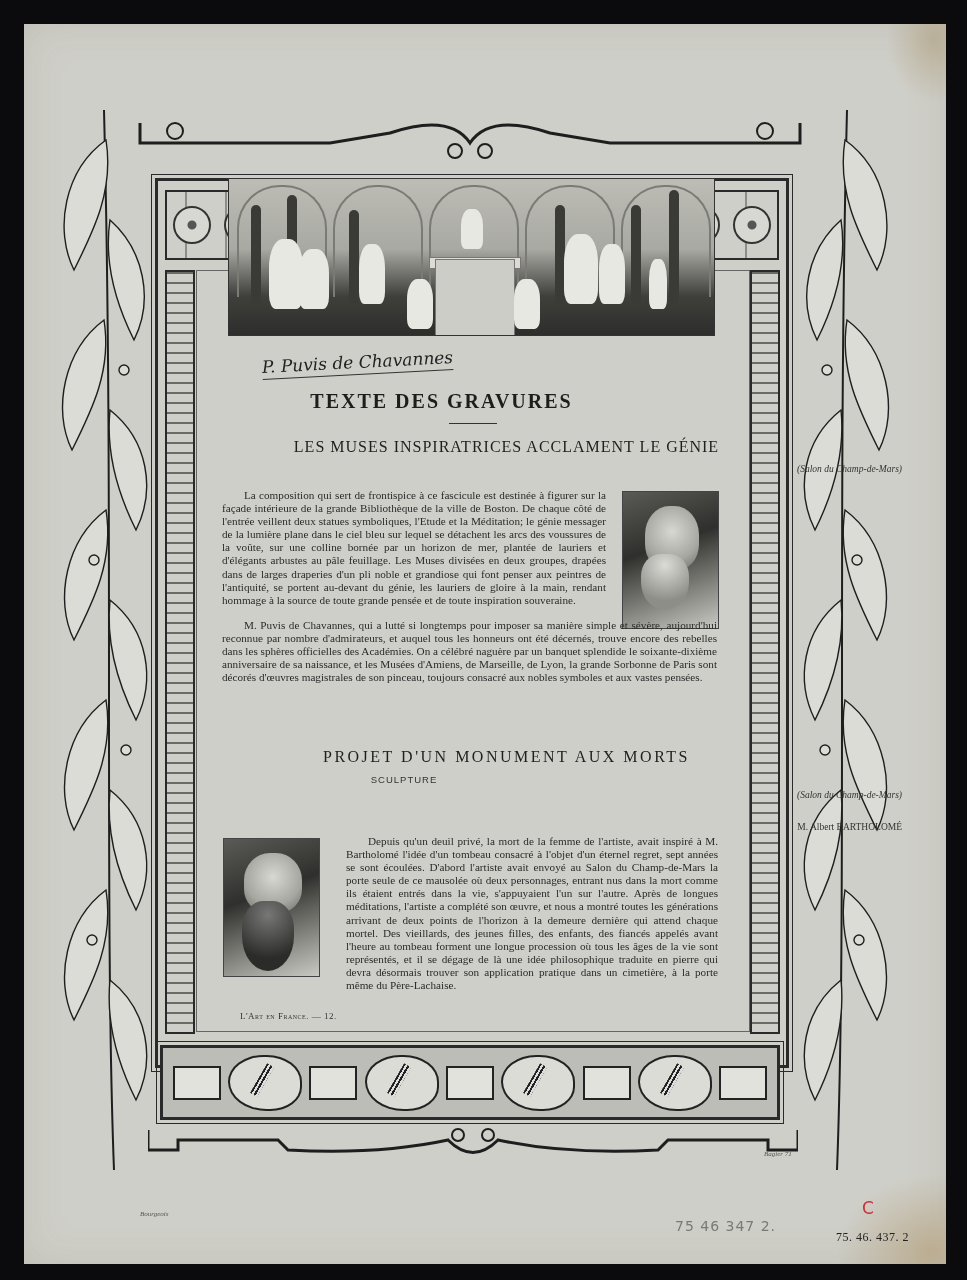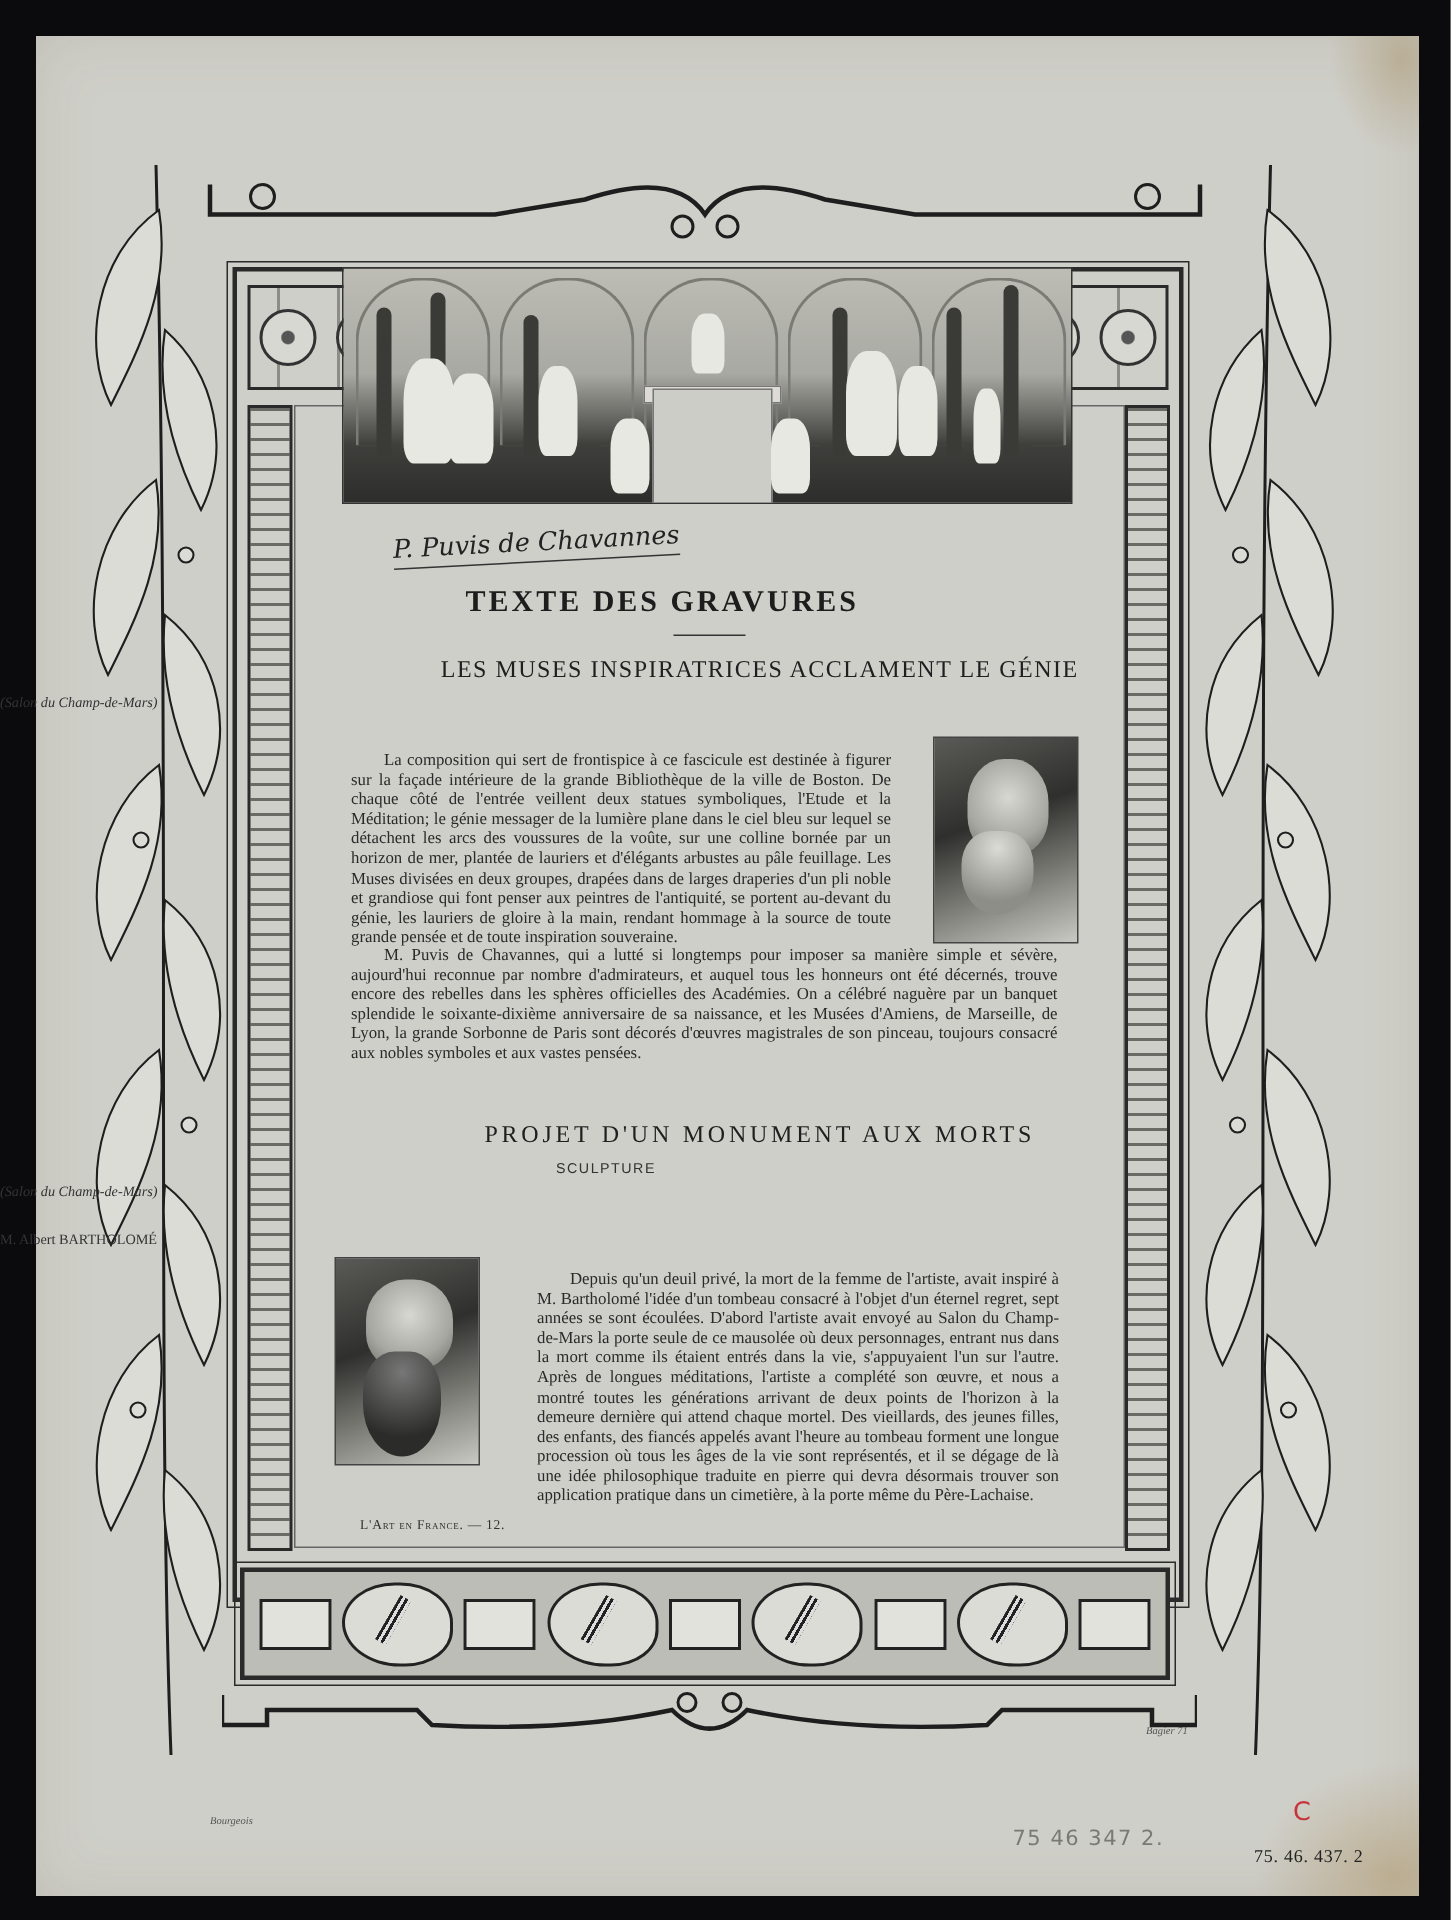--- a/index.html
+++ b/index.html
@@ -41,24 +41,24 @@
   .arch{position:absolute;top:6px;width:86px;height:110px;border:2px solid #7b7b76;border-bottom:none;border-radius:43px 43px 0 0;}
   .tree{position:absolute;bottom:30px;width:10px;background:#3a3a37;border-radius:5px;}
   .figure{position:absolute;background:#e8e8e2;border-radius:40% 40% 20% 20%;}
   .pedestal{position:absolute;left:206px;top:80px;width:78px;height:76px;background:#cdcdc7;border:1px solid #777;}
   .pedestal-top{position:absolute;left:200px;top:78px;width:90px;height:10px;background:#dedbd6;border:1px solid #777;}
 
   .autograph{position:absolute;left:262px;top:352px;font-family:"DejaVu Serif",serif;font-style:italic;font-size:17px;color:#222;transform:rotate(-3deg);border-bottom:1px solid #333;padding-bottom:2px;}
   .main-title{position:absolute;left:0;width:883px;top:390px;text-align:center;font-size:20px;letter-spacing:2px;color:#1d1d1d;font-weight:bold;}
   .rule{position:absolute;left:449px;top:423px;width:48px;height:1px;background:#333;}
   .sec-title{position:absolute;left:0;width:967px;text-align:center;font-size:16px;letter-spacing:1px;color:#1f1f1f;padding-left:23px;}
-  .sub-ital{position:absolute;left:0;width:902px;text-align:left;font-size:9.5px;font-style:italic;color:#333;}
+  .sub-ital{position:absolute;left:0;width:902px;text-align:right;font-size:9.5px;font-style:italic;color:#333;}
   .sub-caps{position:absolute;left:0;width:808px;text-align:center;font-size:9.5px;letter-spacing:1px;color:#333;font-family:"Liberation Sans",sans-serif;}
   .body-text{position:absolute;font-size:11.2px;line-height:13.1px;color:#2a2a2a;text-align:justify;margin:0;}
-  .body-text p{margin:12px;text-indent:22px;}
+  .body-text p{margin:0;text-indent:22px;}
   .portrait{position:absolute;background:linear-gradient(160deg,#5a5a56 0%,#2f2f2d 40%,#8a8a84 75%,#c9c9c3 100%);border:1px solid #444;overflow:hidden;}
   .portrait .face{position:absolute;border-radius:45% 45% 40% 40%;background:radial-gradient(circle at 50% 40%,#d8d8d2 0%,#a7a7a1 60%,#6a6a66 100%);}
   .portrait .beard{position:absolute;background:radial-gradient(circle at 50% 20%,#dcdcd6,#8e8e88 70%);border-radius:40% 40% 50% 50%;}
   .footer-note{position:absolute;left:240px;top:1011px;font-size:9px;letter-spacing:.5px;color:#333;font-variant:small-caps;}
   .archive-pencil{position:absolute;left:675px;top:1218px;font-family:"DejaVu Sans",sans-serif;font-size:14px;color:#7a7a75;letter-spacing:1px;}
   .archive-red{position:absolute;left:862px;top:1198px;font-family:"DejaVu Sans",sans-serif;font-size:17px;color:#c8323a;}
   .archive-ink{position:absolute;left:836px;top:1230px;font-family:Liberation Serif, serif;font-size:12px;color:#222;letter-spacing:.5px;}
 </style>
 </head>
 <body>

